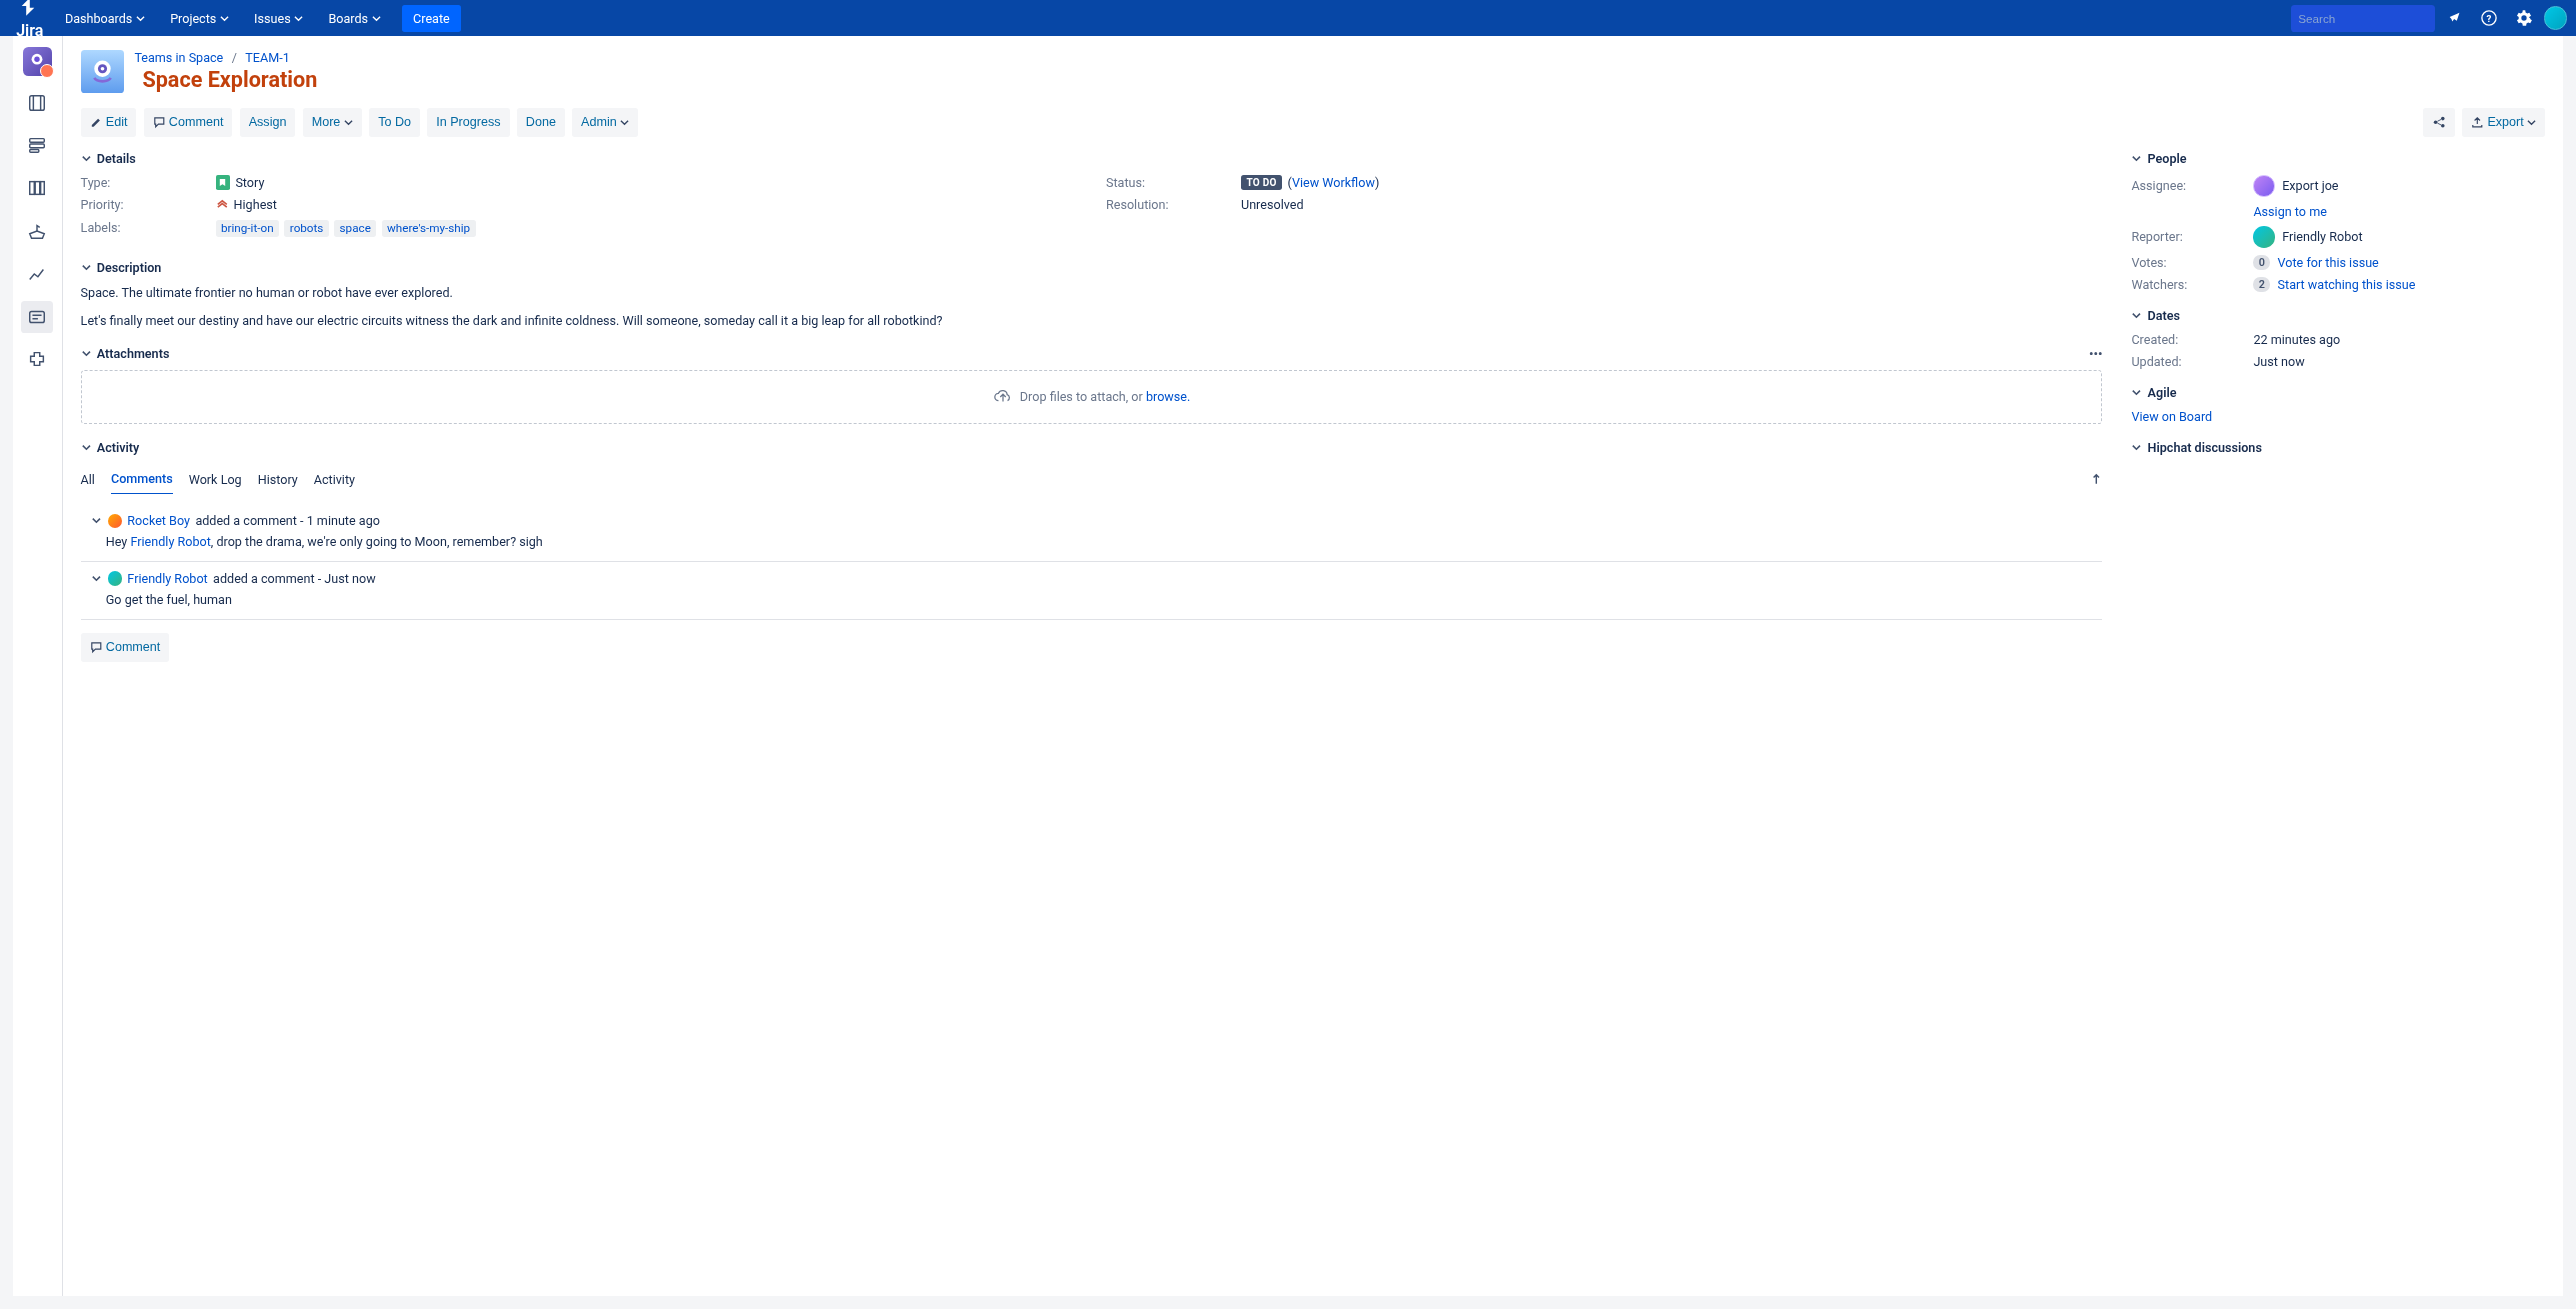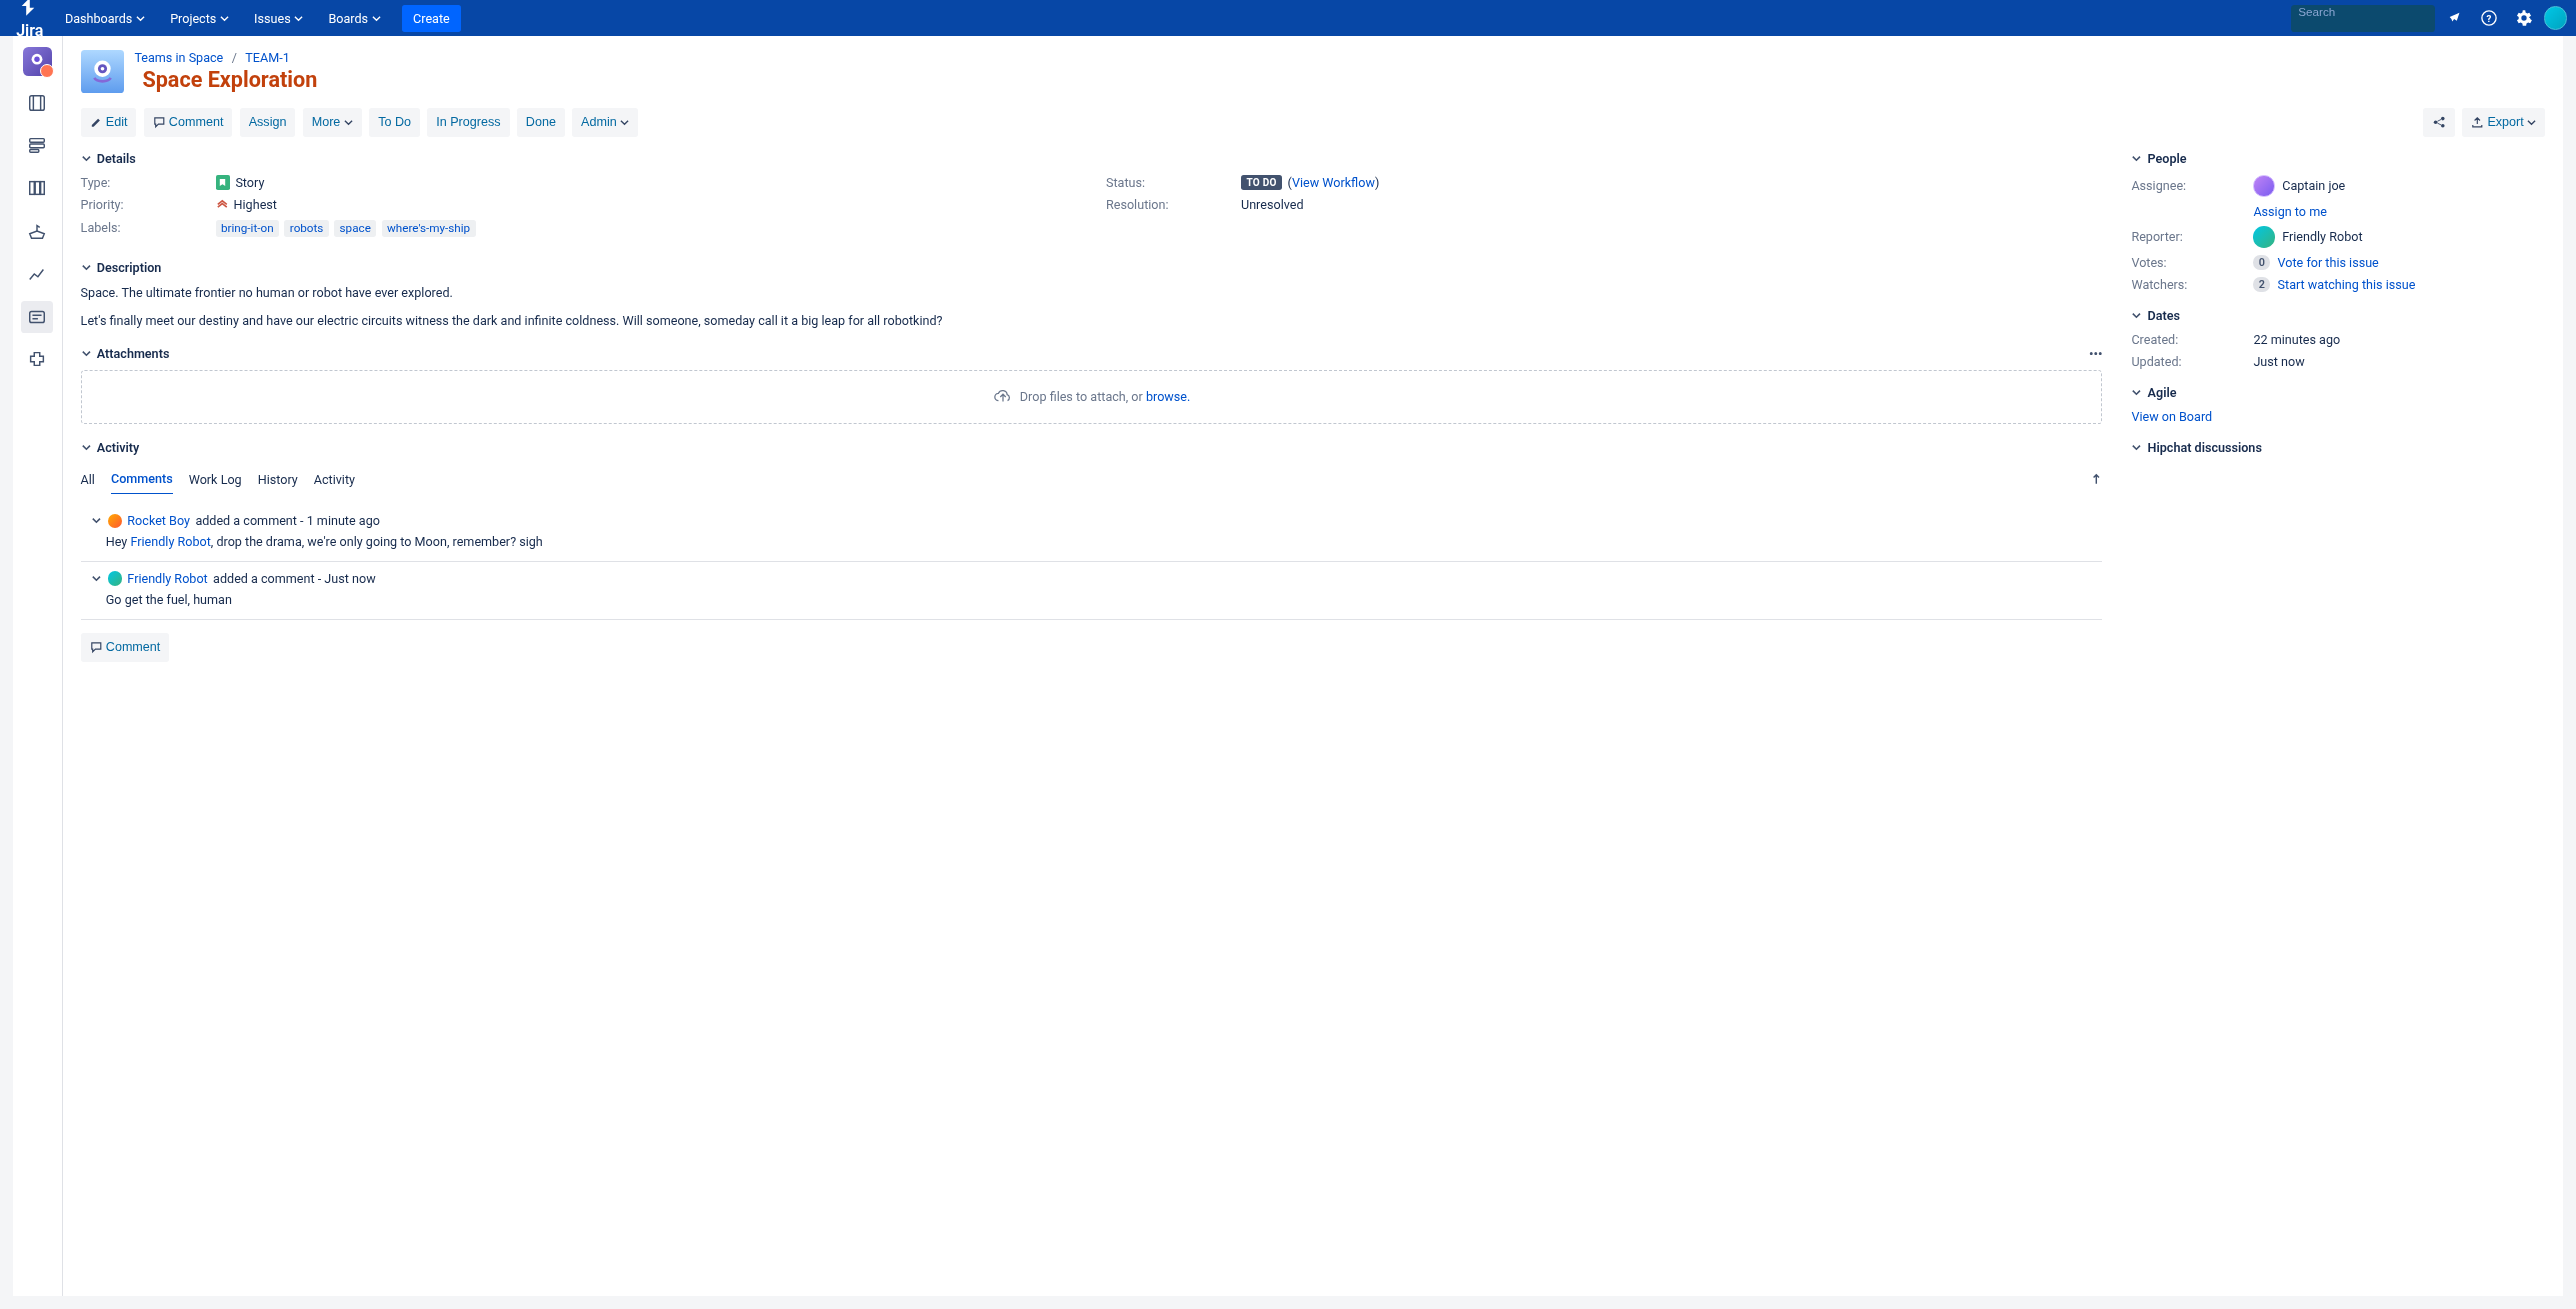--- a/index.html
+++ b/index.html
@@ -7,21 +7,21 @@
 a { color: #0052cc; text-decoration: none; cursor: pointer; }
 
 
 .topnav { background: #0747a6; height: 36px; display: flex; align-items: center; padding: 0 9px; color: white; }
 .topnav-left { display: flex; align-items: center; gap: 3.6px; }
 .logo { display: flex; align-items: center; gap: 3.6px; font-weight: 600; font-size: 16px; padding: 0 7.2px; flex-direction: column; }
 .logo svg { width: 21.6px; height: 21.6px; }
 .nav-item { padding: 0 10.8px; height: 36px; display: flex; align-items: center; gap: 3.6px; cursor: pointer; color: white; font-size: 12.6px; }
 .create-btn { background: #0065ff; padding: 3.6px 10.8px; border-radius: 2.7px; margin-left: 7.2px; cursor: pointer; height: 27px; display: flex; align-items: center; }
 .topnav-right { margin-left: auto; display: flex; align-items: center; gap: 5.4px; }
-.search-box { background: #0c4a6e; border-radius: 3.6px; display: flex; align-items: flex-start; padding: 0 7.2px; height: 27px; width: 144px; }
+.search-box { background: #1d4ed8; border-radius: 3.6px; display: flex; align-items: center; padding: 0 7.2px; height: 27px; width: 144px; }
 .search-box input { background: transparent; border: none; color: #deebff; outline: none; flex: 1; font-size: 11.7px; }
 .search-box input::placeholder { color: #8aa5d1; }
 .top-icon { width: 29px; height: 29px; display: flex; align-items: center; justify-content: center; cursor: pointer; color: white; border-radius: 50%; }
 .avatar-top { width: 23.4px; height: 23.4px; border-radius: 50%; background: linear-gradient(135deg,#00c7e6,#00a3bf); border: 1.8px solid #4ac3d9; }
 
 
 .shell { display: flex; background: white; margin: 0 12.6px 12.6px 12.6px; min-height: calc(100vh - 49px); }
 .sidebar-left { width: 50px; border-right: 0.9px solid #dfe1e6; display: flex; flex-direction: column; align-items: center; padding: 10.8px 0; gap: 10.8px; }
 .side-logo { width: 29px; height: 29px; border-radius: 5.4px; background: linear-gradient(135deg,#8777d9,#5243aa); position: relative; display:flex; align-items:center; justify-content:center;}
 .side-logo::after { content:""; position:absolute; bottom:-2.7px; right:-2.7px; width:12.6px; height:12.6px; border-radius:50%; background:#ff7452; border:1.8px solid white;}
@@ -436,21 +436,21 @@
           <div class="section-head">
             <svg class="chev" width="10.8" height="10.8" viewBox="0 0 12 12">
                 <path d="M2 4l4 4 4-4" stroke="#42526e" stroke-width="1.8" fill="none"></path>
               </svg>
             <span>People</span>
           </div>
           <div class="people-row">
             <div class="people-label">Assignee:</div>
             <div class="people-val">
                 <div class="mini-avatar mav-captain"></div>
-                <span>Captain joe</span>
+                <span>Export joe</span>
               </div>
           </div>
           <div class="people-row">
             <div class="people-label"></div>
             <div class="people-val">
                 <a>Assign to me</a>
               </div>
           </div>
           <div class="people-row">
             <div class="people-label">Reporter:</div>

